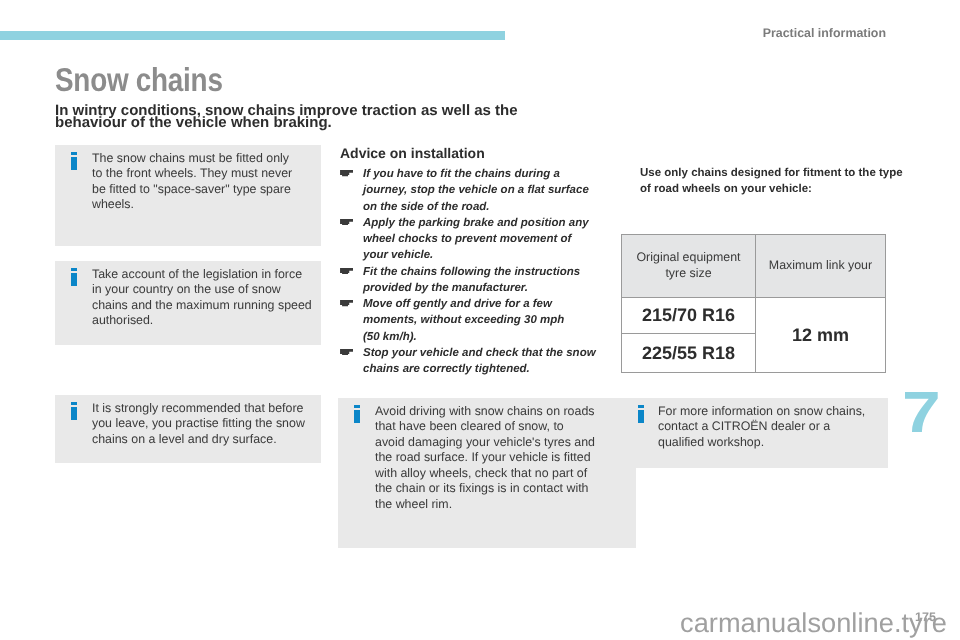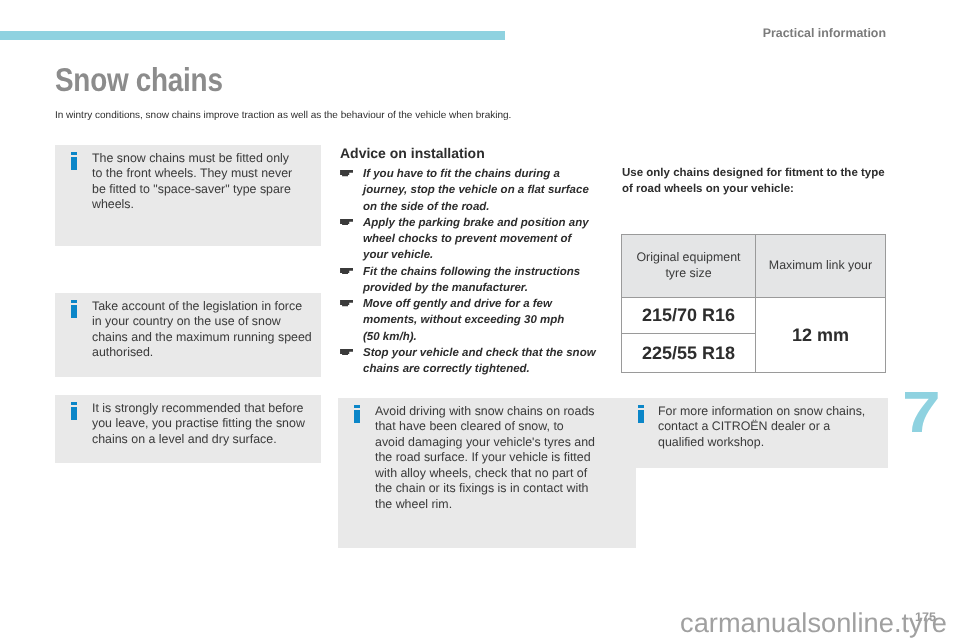--- a/index.html
+++ b/index.html
@@ -12,22 +12,22 @@
 
   
   .rule{position:absolute;left:0;top:31px;width:505px;height:8.5px;background:#8fd2e0;}
   .section-label{position:absolute;left:0;top:26px;width:886px;text-align:right;
                  font-size:12.4px;font-weight:bold;color:#7b7b7b;line-height:14px;}
 
   
   .title{position:absolute;left:55px;top:63px;font-size:33px;font-weight:bold;color:#8c8c8c;
          letter-spacing:-0.3px;line-height:1;white-space:nowrap;
          transform:scaleX(0.845);transform-origin:left top;}
-  .intro{position:absolute;left:55px;top:105px;width:522px;font-size:10px;font-weight:normal;
-         color:#2d2d2d;line-height:22px;}
+  .intro{position:absolute;left:55px;top:105px;width:522px;font-size:15px;font-weight:bold;
+         color:#2d2d2d;line-height:12px;}
 
   
   .tab7{position:absolute;left:902px;top:384px;font-size:58px;font-weight:bold;color:#8fd2e0;
         line-height:1;transform:scaleX(1.2);transform-origin:left top;}
   .pagenum{position:absolute;left:915px;top:611px;font-size:12.5px;font-weight:bold;
            color:#9a9a9a;line-height:1;}
   .wm{position:absolute;left:680px;top:609px;font-size:27.2px;color:#a0a0a0;line-height:1;
       letter-spacing:0.05px;white-space:nowrap;}
 
   
@@ -71,21 +71,21 @@
   <div class="wm">carmanualsonline.tyre</div>
 
   <div class="ibox" style="left:55px;top:145px;width:265.5px;height:101px;">
     <div class="ico">
         <i class="dot"></i>
         <i class="stem"></i>
       </div>
     <p>The snow chains must be fitted only<br>to the front wheels. They must never<br>be fitted to "space-saver" type spare<br>wheels.</p>
   </div>
 
-  <div class="ibox" style="left:55px;top:261px;width:265.5px;height:84px;margin-top:32px;">
+  <div class="ibox" style="left:55px;top:261px;width:265.5px;height:84px;">
     <div class="ico">
         <i class="dot"></i>
         <i class="stem"></i>
       </div>
     <p>Take account of the legislation in force<br>in your country on the use of snow<br>chains and the maximum running speed<br>authorised.</p>
   </div>
 
   <div class="ibox" style="left:55px;top:395px;width:265.5px;height:68px;">
     <div class="ico">
         <i class="dot"></i>
@@ -125,21 +125,21 @@
   </ul>
 
   <div class="ibox" style="left:338px;top:398px;width:298px;height:150px;">
     <div class="ico">
         <i class="dot"></i>
         <i class="stem"></i>
       </div>
     <p>Avoid driving with snow chains on roads<br>that have been cleared of snow, to<br>avoid damaging your vehicle's tyres and<br>the road surface. If your vehicle is fitted<br>with alloy wheels, check that no part of<br>the chain or its fixings is in contact with<br>the wheel rim.</p>
   </div>
 
-  <p class="rightlead" style="left:622px;top:165px;width:266px;">Use only chains designed for fitment to the type<br>of road wheels on your vehicle:</p>
+  <p class="rightlead" style="left:640px;top:165px;width:266px;">Use only chains designed for fitment to the type<br>of road wheels on your vehicle:</p>
 
   <table class="tbl" style="left:621px;top:234px;width:265px;">
     <tbody>
         <tr>
       <td class="th" style="width:125px;height:62px;">Original equipment<br>tyre size</td>
       <td class="th">Maximum link your</td>
     </tr>
     <tr>
       <td class="td" style="height:35px;">215/70 R16</td>
       <td class="td" rowspan="2">12 mm</td>

